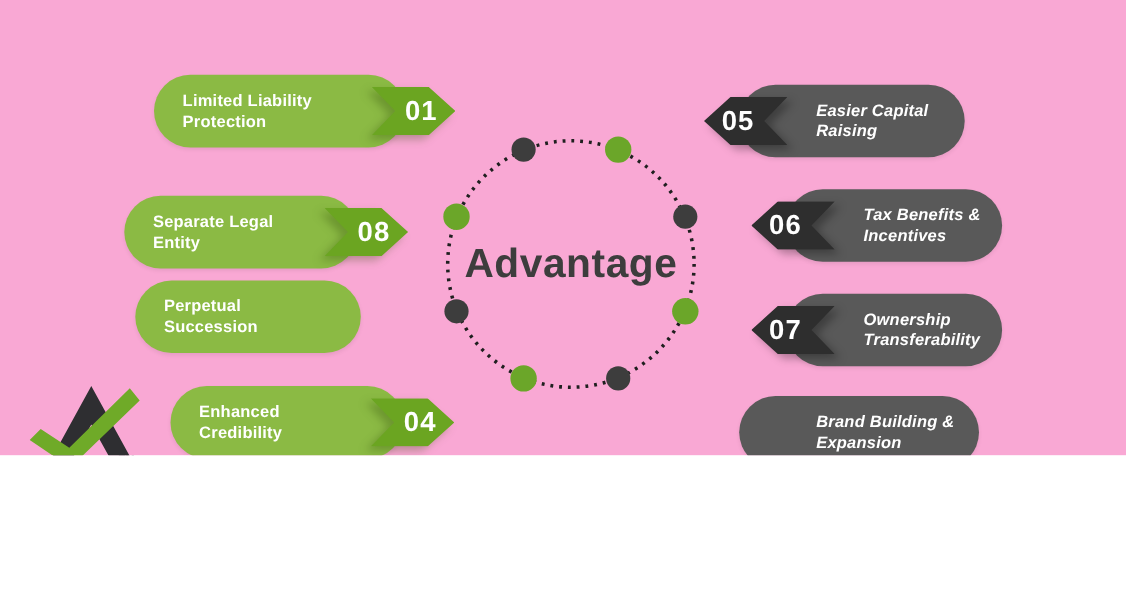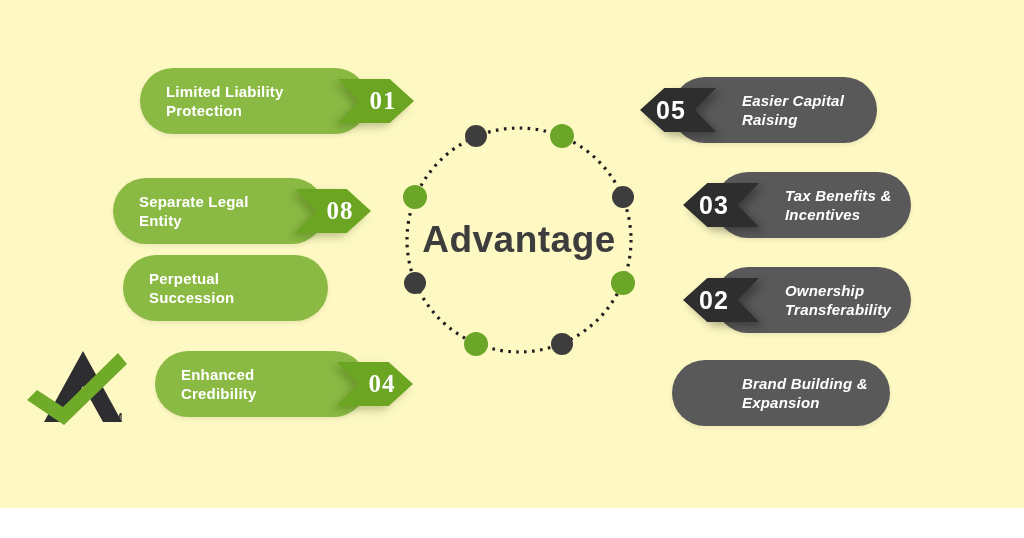--- a/index.html
+++ b/index.html
@@ -1,19 +1,19 @@
 <!DOCTYPE html>
 <html><head>
 <meta charset="utf-8">
 <style>
   html,body{margin:0;padding:0;}
   .canvas{
     position:relative;
-    width:1024px;height:508px;
-    background:#fef9c3;
+    width:1024px;height:414px;
+    background:#f9a8d4;
     font-family:"Liberation Sans","DejaVu Sans",sans-serif;
     overflow:hidden;
   }
   
   .item{position:absolute;height:66px;}
   .pill{
     position:absolute;inset:0;
     border-radius:33px;
     display:flex;align-items:center;
     box-shadow:0 2px 4px rgba(0,0,0,0.08);
@@ -22,21 +22,21 @@
   .pill.gray{background:#595959;}
   .label{
     font-size:15px;font-weight:700;line-height:19px;
     color:#ffffff;letter-spacing:0.2px;
     max-width:135px;
   }
   .pill.green .label{margin-left:26px;}
   .pill.gray .label{margin-left:70px;font-style:italic;}
   
   .chev-wrap{position:absolute;top:11px;width:62px;height:44px;}
-  .chev-wrap.right{right:-32px;filter:drop-shadow(-5px 4px 4px rgba(40,70,0,0.30));font-family:Liberation Serif, serif;}
+  .chev-wrap.right{right:-32px;filter:drop-shadow(-5px 4px 4px rgba(40,70,0,0.30));}
   .chev-wrap.left{left:-32px;filter:drop-shadow(5px 4px 4px rgba(0,0,0,0.30));}
   .chev{
     width:100%;height:100%;
     display:flex;align-items:center;justify-content:center;
     color:#fff;font-size:25px;font-weight:800;letter-spacing:1px;
   }
   .chev.green{
     background:#6ba521;
     clip-path:polygon(0% 0%, 68% 0%, 100% 50%, 68% 100%, 0% 100%, 28% 50%);
     padding-left:14px;
@@ -101,30 +101,30 @@
     <div class="chev-wrap left">
       <div class="chev dark">05</div>
     </div>
   </div>
 
   <div class="item" style="left:715px;top:172px;width:196px;">
     <div class="pill gray">
       <span class="label">Tax Benefits &amp; Incentives</span>
     </div>
     <div class="chev-wrap left">
-      <div class="chev dark">03</div>
+      <div class="chev dark">06</div>
     </div>
   </div>
 
   <div class="item" style="left:715px;top:267px;width:196px;">
     <div class="pill gray">
       <span class="label">Ownership Transferability</span>
     </div>
     <div class="chev-wrap left">
-      <div class="chev dark">02</div>
+      <div class="chev dark">07</div>
     </div>
   </div>
 
   <div class="item" style="left:672px;top:360px;width:218px;">
     <div class="pill gray">
       <span class="label">Brand Building &amp; Expansion</span>
     </div>
   </div>
 
   <div class="center-wrap">

